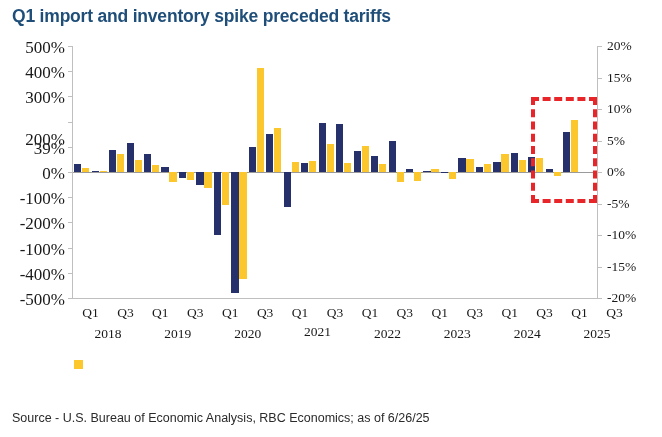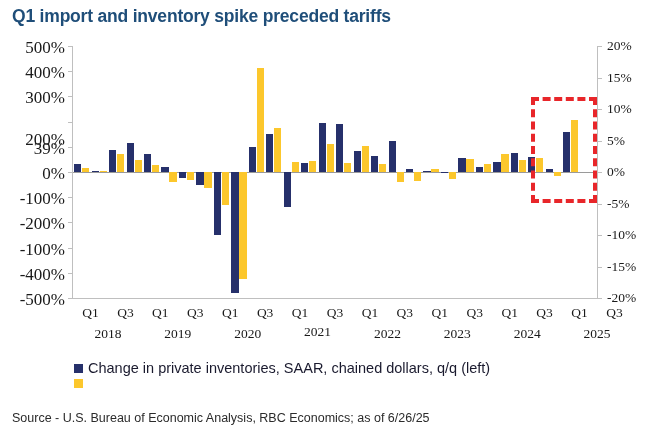--- a/index.html
+++ b/index.html
@@ -203,21 +203,17 @@
       <div class="ylab-year" style="left: 427.267px; top: 327px;">2023</div>
       <div class="ylab-year" style="left: 497.133px; top: 327px;">2024</div>
       <div class="ylab-year" style="left: 567px; top: 327px;">2025</div>
     </div>
 
   <div id="highlight-box" style="border-color: rgb(232, 38, 42);"></div>
 </div>
 
 <div id="legend">
   <div class="legend-row">
-    <span class="legend-swatch" id="sw0" style="background: rgb(38, 48, 107);"></span>
-    <span class="legend-text">Change in private inventories, SAAR, chained dollars, q/q (left)</span>
-  </div>
-  <div class="legend-row">
     <span class="legend-swatch" id="sw1" style="background: rgb(252, 199, 44);"></span>
   </div>
 </div>
 
 <div id="source">Source - U.S. Bureau of Economic Analysis, RBC Economics; as of 6/26/25</div>
 
 </body></html>

